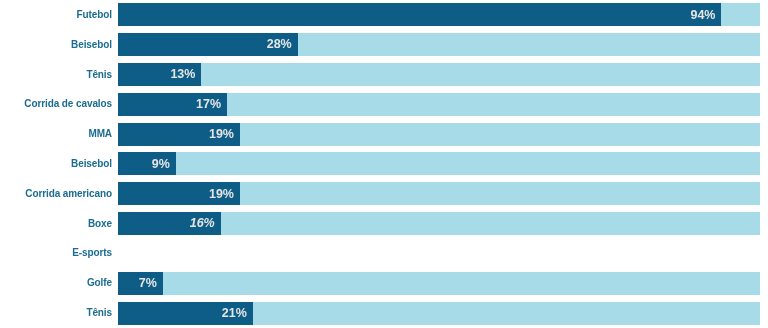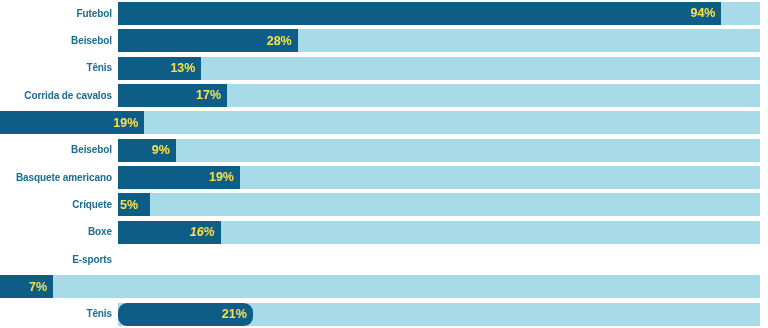--- a/index.html
+++ b/index.html
@@ -70,21 +70,21 @@
     bottom: 0;
     background: #0d5d86;
     display: flex;
     align-items: center;
     justify-content: flex-end;
     box-sizing: border-box;
     padding-right: 6px;
   }
 
   .bar-value {
-    color: #fde047;
+    color: #e5e5e5;
     font-size: 12.5px;
     font-weight: bold;
     line-height: 1;
     white-space: nowrap;
   }
 
   
   .bar-fill.narrow {
     justify-content: flex-start;
     padding-right: 0;
@@ -129,83 +129,75 @@
       <div class="cat-label">Corrida de cavalos</div>
       <div class="track-wrap">
         <div class="track">
           <div class="bar-fill" style="width: 17%; text-align: center;">
             <span class="bar-value">17%</span>
           </div>
         </div>
       </div>
     </div>
     <div class="bar-row">
+      <div class="cat-label">MMA</div>
       <div class="track-wrap">
         <div class="track">
           <div class="bar-fill" style="width: 19%;">
             <span class="bar-value">19%</span>
           </div>
         </div>
       </div>
     </div>
     <div class="bar-row">
       <div class="cat-label">Beisebol</div>
       <div class="track-wrap">
         <div class="track">
           <div class="bar-fill" style="width: 9%;">
             <span class="bar-value">9%</span>
           </div>
         </div>
       </div>
     </div>
     <div class="bar-row">
-      <div class="cat-label">Basquete americano</div>
+      <div class="cat-label">Corrida americano</div>
       <div class="track-wrap">
         <div class="track">
           <div class="bar-fill" style="width: 19%;">
             <span class="bar-value">19%</span>
           </div>
         </div>
       </div>
     </div>
     <div class="bar-row">
-      <div class="cat-label">Críquete</div>
-      <div class="track-wrap">
-        <div class="track">
-          <div class="bar-fill narrow" style="width: 5%;">
-            <span class="bar-value">5%</span>
-          </div>
-        </div>
-      </div>
-    </div>
-    <div class="bar-row">
       <div class="cat-label">Boxe</div>
       <div class="track-wrap">
         <div class="track">
           <div class="bar-fill" style="width: 16%; font-style: italic;">
             <span class="bar-value">16%</span>
           </div>
         </div>
       </div>
     </div>
     <div class="bar-row">
       <div class="cat-label">E-sports</div>
     </div>
     <div class="bar-row">
+      <div class="cat-label">Golfe</div>
       <div class="track-wrap">
         <div class="track">
           <div class="bar-fill" style="width: 7%;">
             <span class="bar-value">7%</span>
           </div>
         </div>
       </div>
     </div>
     <div class="bar-row">
       <div class="cat-label">Tênis</div>
       <div class="track-wrap">
         <div class="track">
-          <div class="bar-fill" style="width: 21%; border-radius: 9px;">
+          <div class="bar-fill" style="width: 21%;">
             <span class="bar-value">21%</span>
           </div>
         </div>
       </div>
     </div>
   </div>
 
 </body></html>

